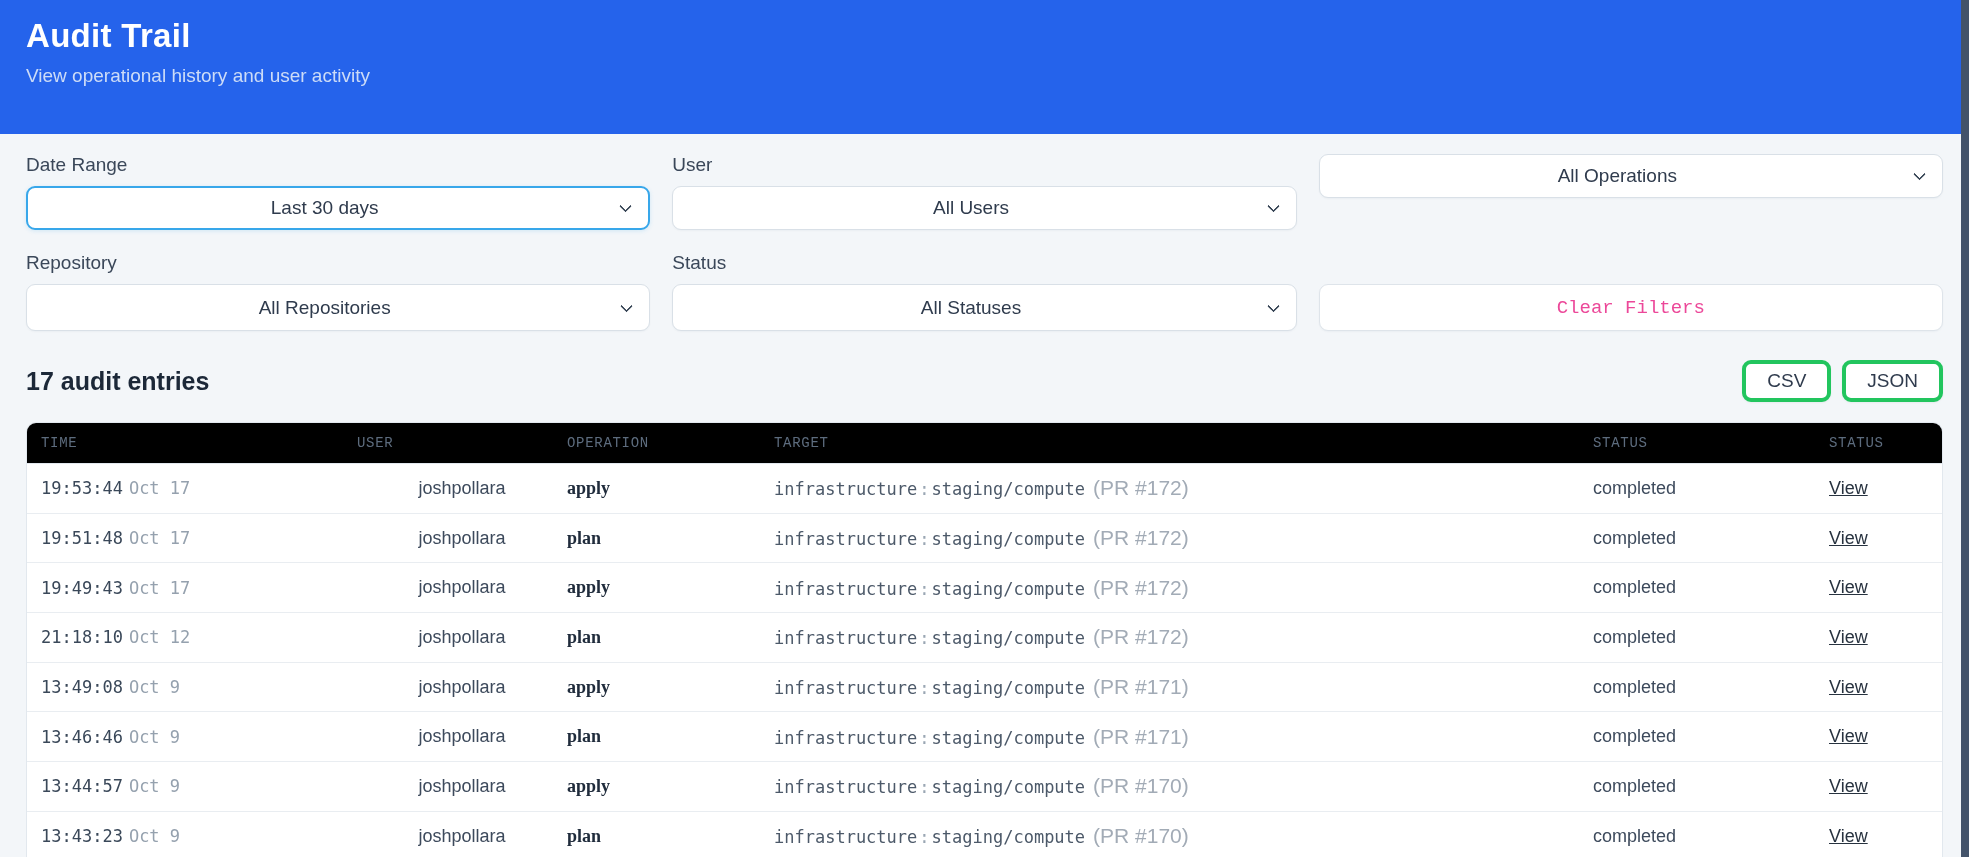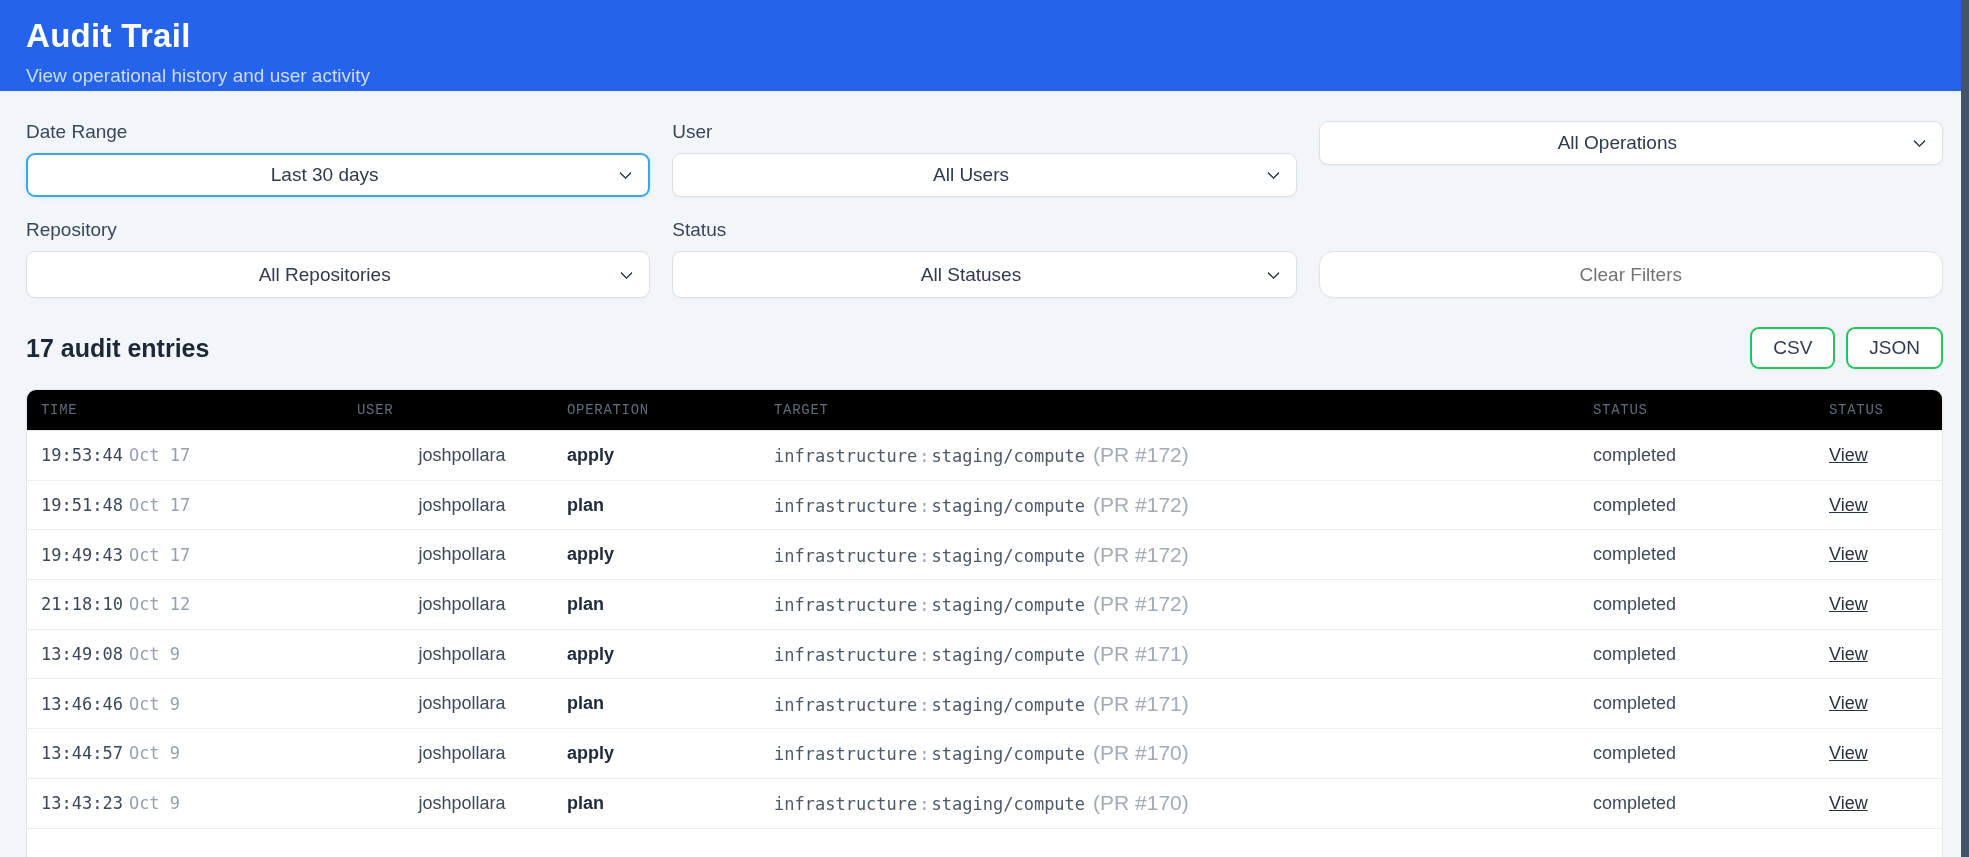--- a/index.html
+++ b/index.html
@@ -5,55 +5,55 @@
   * { box-sizing: border-box; }
   html, body { margin: 0; padding: 0; }
   body {
     width: 1969px; height: 857px; overflow: hidden; position: relative;
     background: #f3f6f9;
     font-family: "Liberation Sans", "DejaVu Sans", sans-serif;
     color: #3d4a5c;
   }
 
   
-  .hero { height: 91px; background: #2563eb; padding: 17px 26px 0; }
+  .hero { height: 134px; background: #2563eb; padding: 17px 26px 0; }
   .hero h1 { margin: 0; font-size: 33px; font-weight: bold; color: #ffffff; letter-spacing: 0.3px; }
   .hero p { margin: 10px 0 0; font-size: 19px; color: #cddcf7; }
 
   
-  .filters { padding: 30px 26px 0; }
+  .filters { padding: 20px 26px 0; }
   .filter-grid { display: grid; grid-template-columns: 1fr 1fr 1fr; column-gap: 22px; row-gap: 22px; }
   .flabel { font-size: 19px; color: #3a4759; margin-bottom: 10px; }
   .select {
     height: 44px; background: #ffffff; border: 1px solid #d9e0e7; border-radius: 9px;
     display: flex; align-items: center; padding: 0 42px 0 15px;
     font-size: 19px; color: #2f3b4d; position: relative; cursor: pointer;
     box-shadow: 0 1px 2px rgba(16,42,67,0.04);
     justify-content: center;
   }
   .select.focused { border: 2px solid #38a7ea; box-shadow: 0 1px 4px rgba(56,167,234,0.18); }
   .row2 .select, .clear-btn { height: 47px; }
   .chev {
     position: absolute; right: 18px; top: 50%; width: 9px; height: 9px;
     border-right: 2px solid #394757; border-bottom: 2px solid #394757;
     transform: translateY(-70%) rotate(45deg); border-radius: 1px;
   }
   .clear-wrap { display: flex; align-items: flex-end; }
   .clear-btn {
-    width: 100%; background: #ffffff; border: 1px solid #dee4ea; border-radius: 14px;
-    font-size: 19px; color: #737373; cursor: pointer; font-family: Liberation Sans, sans-serif;
+    width: 100%; background: #ffffff; border: 1px solid #dee4ea; border-radius: 9px;
+    font-size: 19px; color: #ec4899; cursor: pointer; font-family: Liberation Mono, monospace;
     box-shadow: 0 1px 2px rgba(16,42,67,0.04);
   }
 
   
   .entries-bar { margin: 29px 26px 0; display: flex; justify-content: space-between; align-items: center; height: 42px; }
   .entries-bar h2 { margin: 0; font-size: 25px; color: #1c2838; font-weight: bold; }
   .export { display: flex; gap: 11px; }
   .export button {
-    height: 42px; padding: 0 21px; background: #ffffff; border: 2px solid #22c55e;
+    height: 42px; padding: 0 21px; background: #ffffff; border: 4px solid #22c55e;
     border-radius: 9px; font-size: 19px; color: #2f3b4d; cursor: pointer; font-family: inherit;
     box-shadow: 0 1px 2px rgba(16,42,67,0.05);
   }
 
   
   .table-card {
     margin: 20px 26px 0; background: #ffffff; border: 1px solid #e2e8ee; border-bottom: none;
     border-radius: 10px 10px 0 0; min-height: 470px; overflow: hidden;
   }
   .thead, .trow {
@@ -62,21 +62,21 @@
   }
   .thead {
     height: 41px; background: #000000; border-bottom: 1px solid #e2e8ee;
     font-size: 14px; color: #5d6c7e; letter-spacing: 0.7px; font-family: Liberation Mono, monospace;
   }
   .trow { height: 49.7px; border-bottom: 1px solid #e9edf1; font-size: 18px; }
   .mono { font-family: "DejaVu Sans Mono", "Liberation Mono", monospace; font-size: 17px; }
   .time .t { color: #3a4859; }
   .time .d { color: #95a1ae; margin-left: 6px; }
   .cell.user { color: #3d4a5c; text-align: center; }
-  .cell.op { font-weight: bold; color: #202c3c; }
+  .cell.op { font-weight: bold; color: #202c3c; font-family: Liberation Serif, serif; }
   .target .mono { color: #4c5969; }
   .target .colon { color: #9aa6b3; padding: 0 2px; }
   .pr { color: #a2abb6; font-size: 21px; margin-left: 8px; }
   .cell.status { color: #3d4a5c; }
   .view-link { color: #27323f; text-decoration: underline; cursor: pointer; font-size: 18px; }
 
   
   .scrollbar { position: absolute; top: 0; right: 0; width: 8px; height: 857px; background: #43536a; }
 </style>
 </head>

